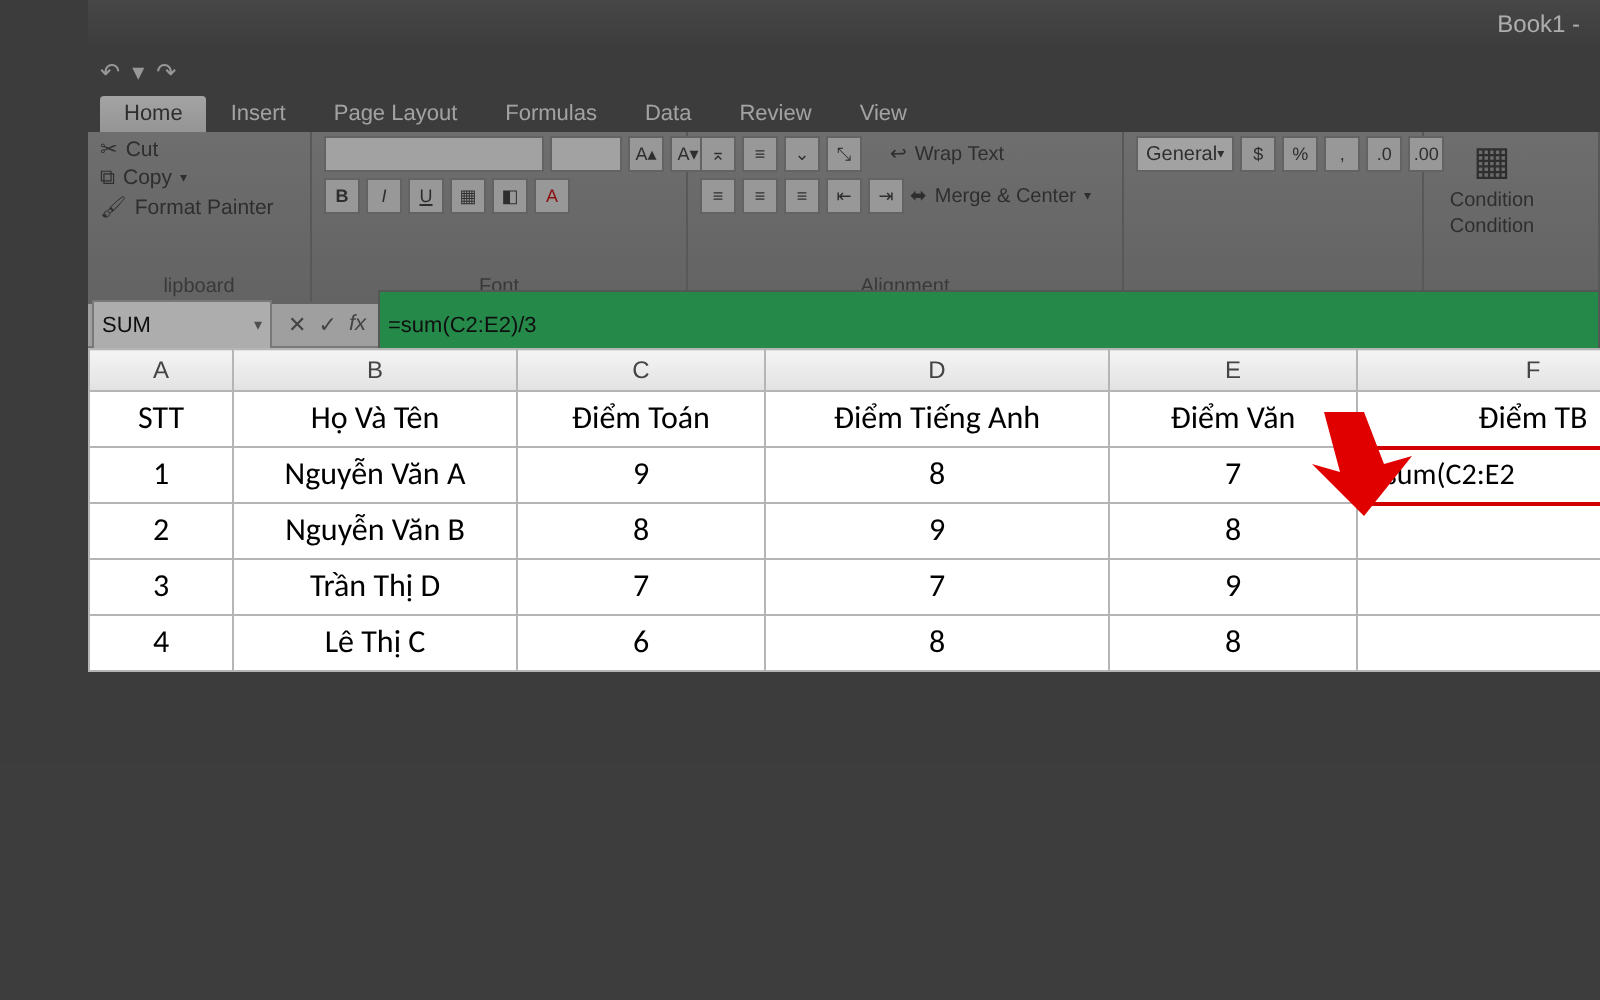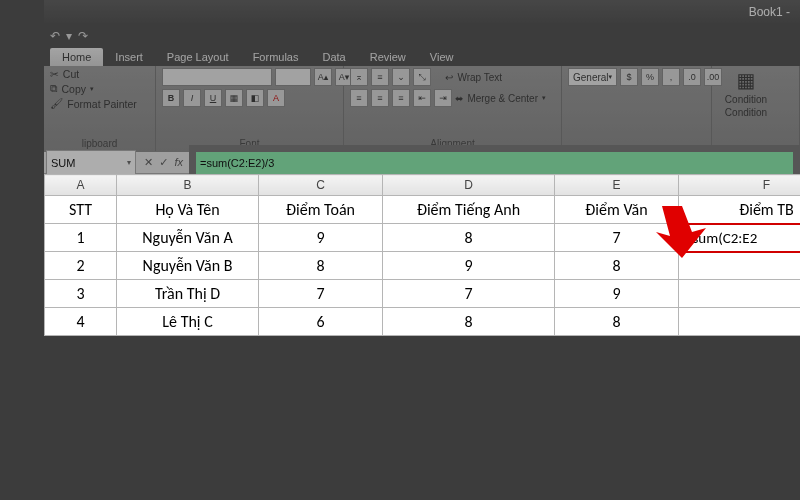--- a/index.html
+++ b/index.html
@@ -29,21 +29,21 @@
   .sizebox { width:36px; height:18px; background:#eee; border:1px solid #888; font-size:10px; padding:0 4px; display:flex; align-items:center; }
   .numbox { width:100px; height:18px; background:#eee; border:1px solid #888; font-size:10px; padding:0 4px; display:flex; align-items:center; justify-content:space-between; }
   .bigbtn { display:flex; flex-direction:column; align-items:center; gap:2px; font-size:10px; cursor:pointer; color:#333; width:56px; }
   .bigbtn .ico { font-size:20px; }
   
   .fxbar { height: 22px; background: #e8e8e8; border-bottom:1px solid #aaa; display:flex; align-items:center; }
   .namebox { width: 90px; height: 20px; background:#fff; border:1px solid #aaa; margin:0 2px; display:flex; align-items:center; justify-content:space-between; padding:12px 4px; font-size:11px; }
   .namebox .dd { color:#666; font-size:8px; cursor:pointer; }
   .fxbtns { display:flex; gap:6px; padding:0 6px; color:#555; font-size:11px; }
   .fxbtns span { cursor:pointer; }
-  .fxinput { flex:1; height:36px; background:#86efac; border:7px solid #737373; font-size:11px; padding:0 4px; display:flex; align-items:center; font-family:inherit; }
+  .fxinput { flex:1; height:36px; background:#22c55e; border:1px solid #737373; font-size:11px; padding:0 4px; display:flex; align-items:center; font-family:inherit; }
   
   .sheet { background:#fff; }
   table.grid { border-collapse: collapse; width: 810px; table-layout: fixed; }
   table.grid th, table.grid td { border:1px solid #b5b5b5; }
   .colhdr { background: linear-gradient(#f4f4f4,#e2e2e2); font-weight:normal; font-size:12px; color:#444; height:21px; text-align:center; }
   .cell { height:28px; font-size:16px; text-align:center; color:#000; padding:0 20px; font-family: Calibri, sans-serif; }
   .cell.left { text-align:center; }
   .hdrcell { font-weight: normal; }
   .editcell { outline:2px solid #d00000; outline-offset:-1px; background:#fff; text-align:left; padding-left:6px; font-size:15px; position:relative; }
   .selrow td.cell { background:#fff; }

